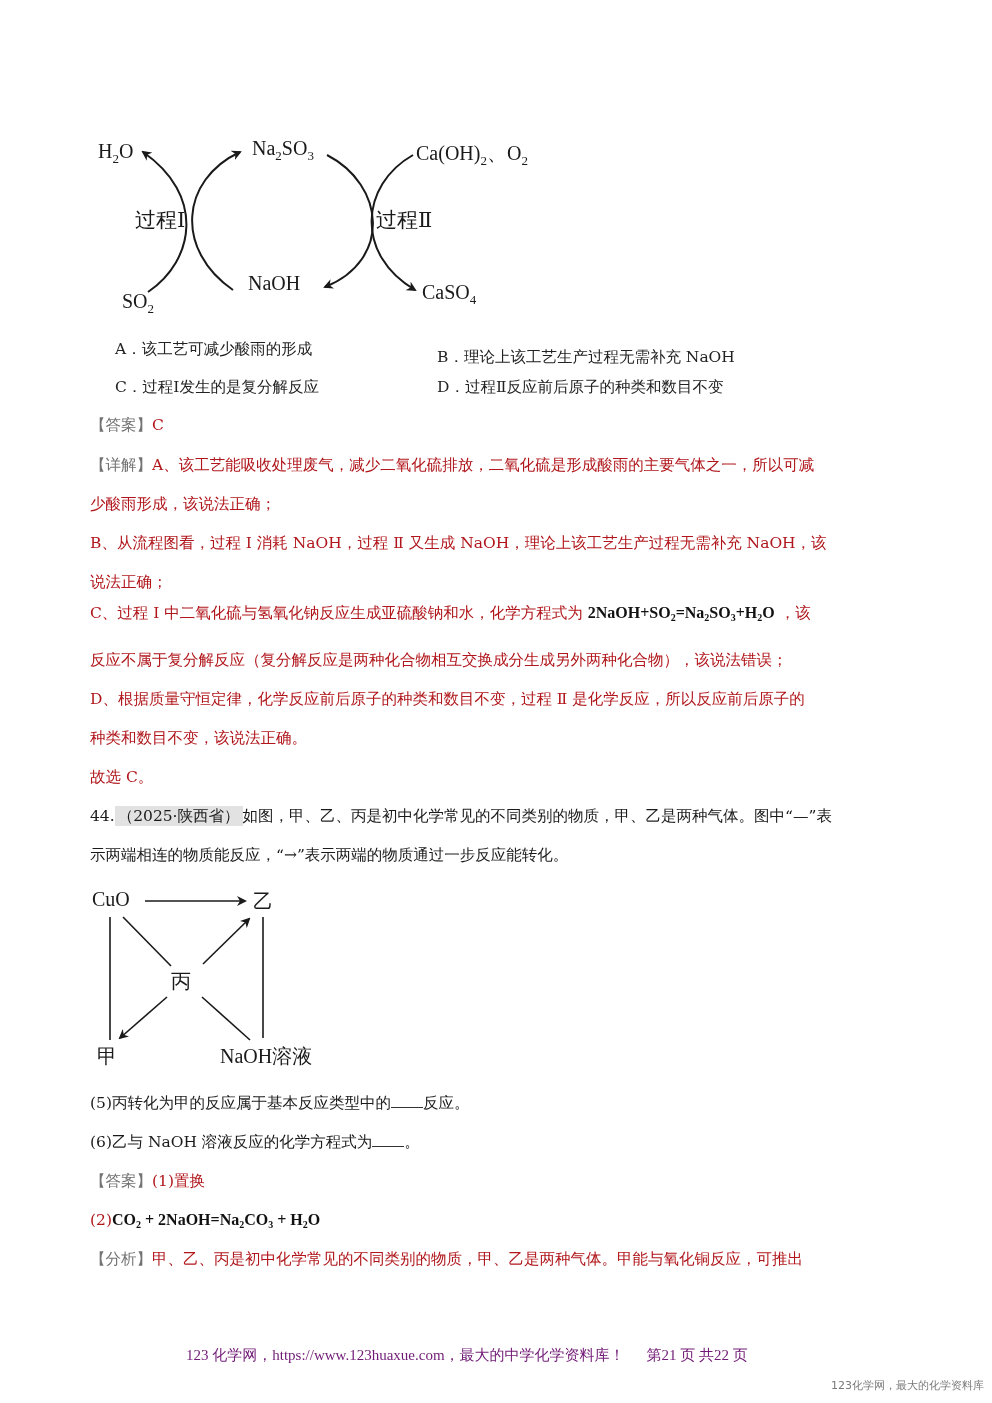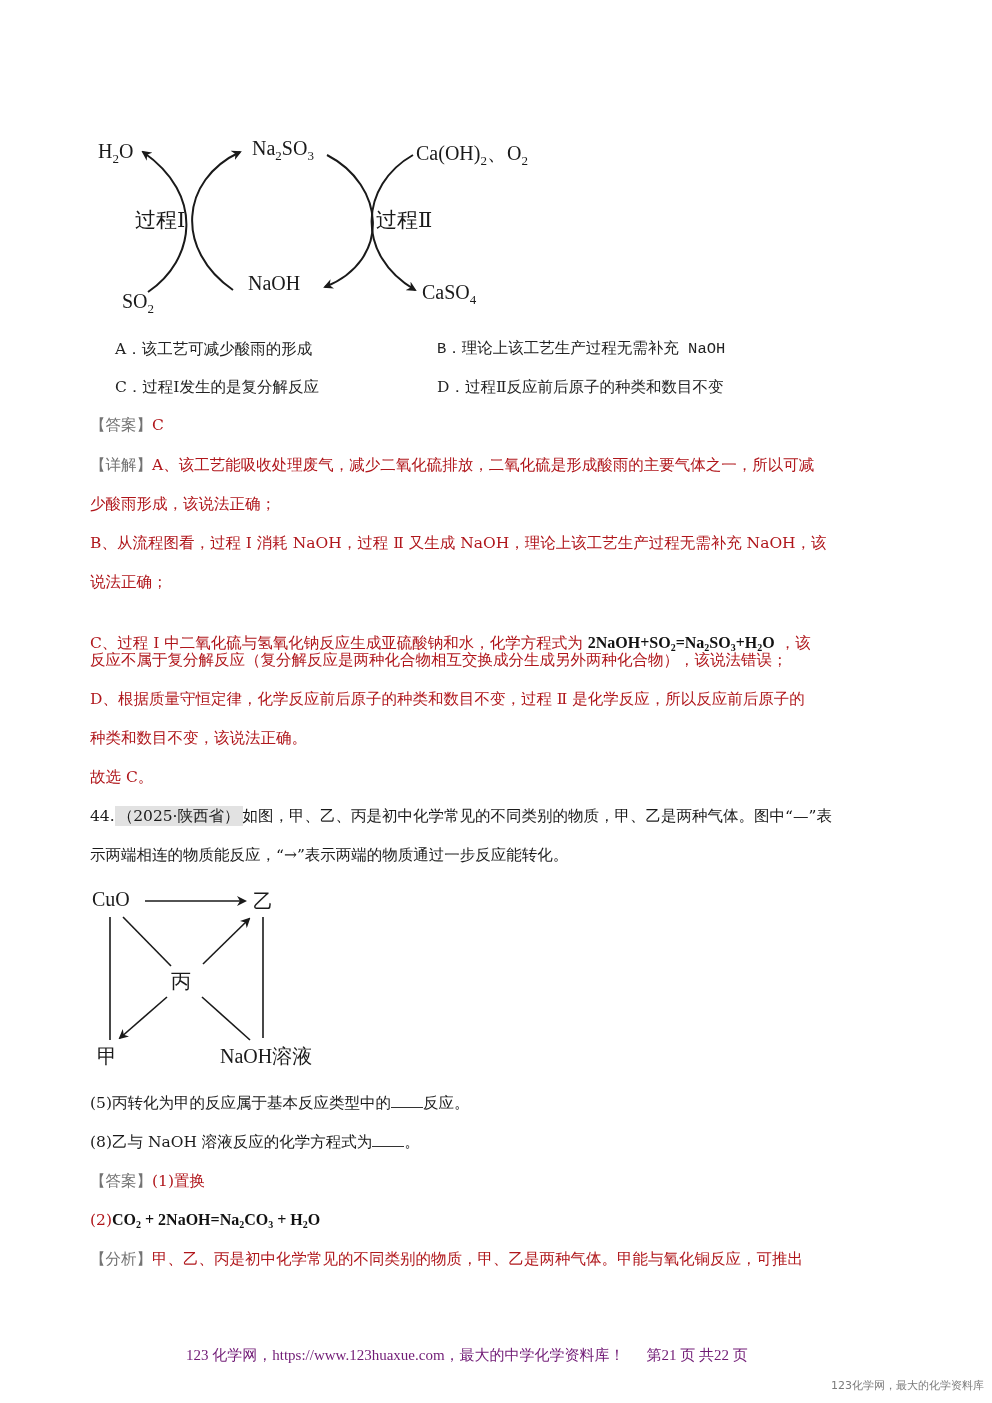--- a/index.html
+++ b/index.html
@@ -44,34 +44,34 @@
   <text x="172" y="30" font-size="20">Na<tspan font-size="13" dy="5">2</tspan><tspan dy="-5">SO</tspan><tspan font-size="13" dy="5">3</tspan></text>
   <text x="336" y="35" font-size="20">Ca(OH)<tspan font-size="13" dy="5">2</tspan><tspan dy="-5">、O</tspan><tspan font-size="13" dy="5">2</tspan></text>
   <text x="55" y="102" font-size="21">过程Ⅰ</text>
   <text x="296" y="102" font-size="21">过程Ⅱ</text>
   <text x="168" y="165" font-size="20">NaOH</text>
   <text x="42" y="183" font-size="20">SO<tspan font-size="13" dy="5">2</tspan></text>
   <text x="342" y="174" font-size="20">CaSO<tspan font-size="13" dy="5">4</tspan></text>
 </svg>
 
 <div class="opt" style="left:115px; top:339px;">A．该工艺可减少酸雨的形成</div>
-<div class="opt" style="left:437px; top:339px;font-family:Liberation Mono, monospace;">B．理论上该工艺生产过程无需补充 NaOH</div>
+<div class="opt" style="left:437px; top:347px;">B．理论上该工艺生产过程无需补充 NaOH</div>
 <div class="opt" style="left:115px; top:377px;">C．过程Ⅰ发生的是复分解反应</div>
 <div class="opt" style="left:437px; top:377px;">D．过程Ⅱ反应前后原子的种类和数目不变</div>
 
 <div class="line red" style="top:415px;">
   <span class="redtag">【答案】</span><span>C</span>
 </div>
 <div class="line red" style="top:455px;">
   <span class="redtag">【详解】</span><span>A、该工艺能吸收处理废气，减少二氧化硫排放，二氧化硫是形成酸雨的主要气体之一，所以可减</span>
 </div>
 <div class="line red" style="top:494px;">少酸雨形成，该说法正确；</div>
 <div class="line red" style="top:533px;">B、从流程图看，过程 Ⅰ 消耗 NaOH，过程 Ⅱ 又生成 NaOH，理论上该工艺生产过程无需补充 NaOH，该</div>
 <div class="line red" style="top:572px;">说法正确；</div>
-<div class="line red" style="top:633px;">
+<div class="line red" style="top:603px;">
   <span>C、过程 Ⅰ 中二氧化硫与氢氧化钠反应生成亚硫酸钠和水，化学方程式为 </span><span class="bold-eq"><span>2NaOH+SO</span><sub>2</sub><span>=Na</span><sub>2</sub><span>SO</span><sub>3</sub><span>+H</span><sub>2</sub><span>O</span></span><span> ，该</span>
 </div>
 <div class="line red" style="top:650px;">反应不属于复分解反应（复分解反应是两种化合物相互交换成分生成另外两种化合物），该说法错误；</div>
 <div class="line red" style="top:689px;">D、根据质量守恒定律，化学反应前后原子的种类和数目不变，过程 Ⅱ 是化学反应，所以反应前后原子的</div>
 <div class="line red" style="top:728px;">种类和数目不变，该说法正确。</div>
 <div class="line red" style="top:767px;">故选 C。</div>
 
 <div class="line" style="top:806px;">
   <span>44.</span><span class="highlight">（2025·陕西省）</span><span>如图，甲、乙、丙是初中化学常见的不同类别的物质，甲、乙是两种气体。图中“—”表</span>
 </div>
@@ -95,21 +95,21 @@
   <text x="168" y="28" font-size="20">乙</text>
   <text x="86" y="108" font-size="20">丙</text>
   <text x="12" y="183" font-size="20">甲</text>
   <text x="135" y="183" font-size="20">NaOH溶液</text>
 </svg>
 
 <div class="line" style="top:1093px;">
   <span>(5)丙转化为甲的反应属于基本反应类型中的</span><span class="blank"></span><span>反应。</span>
 </div>
 <div class="line" style="top:1132px;">
-  <span>(8)乙与 NaOH 溶液反应的化学方程式为</span><span class="blank"></span><span>。</span>
+  <span>(6)乙与 NaOH 溶液反应的化学方程式为</span><span class="blank"></span><span>。</span>
 </div>
 
 <div class="line red" style="top:1171px;">
   <span class="redtag">【答案】</span><span>(1)置换</span>
 </div>
 <div class="line red" style="top:1210px;">
   <span>(2)</span><span class="bold-eq"><span>CO</span><sub>2</sub><span> + 2NaOH=Na</span><sub>2</sub><span>CO</span><sub>3</sub><span> + H</span><sub>2</sub><span>O</span></span>
 </div>
 <div class="line red" style="top:1249px;">
   <span class="redtag">【分析】</span><span>甲、乙、丙是初中化学常见的不同类别的物质，甲、乙是两种气体。甲能与氧化铜反应，可推出</span>

